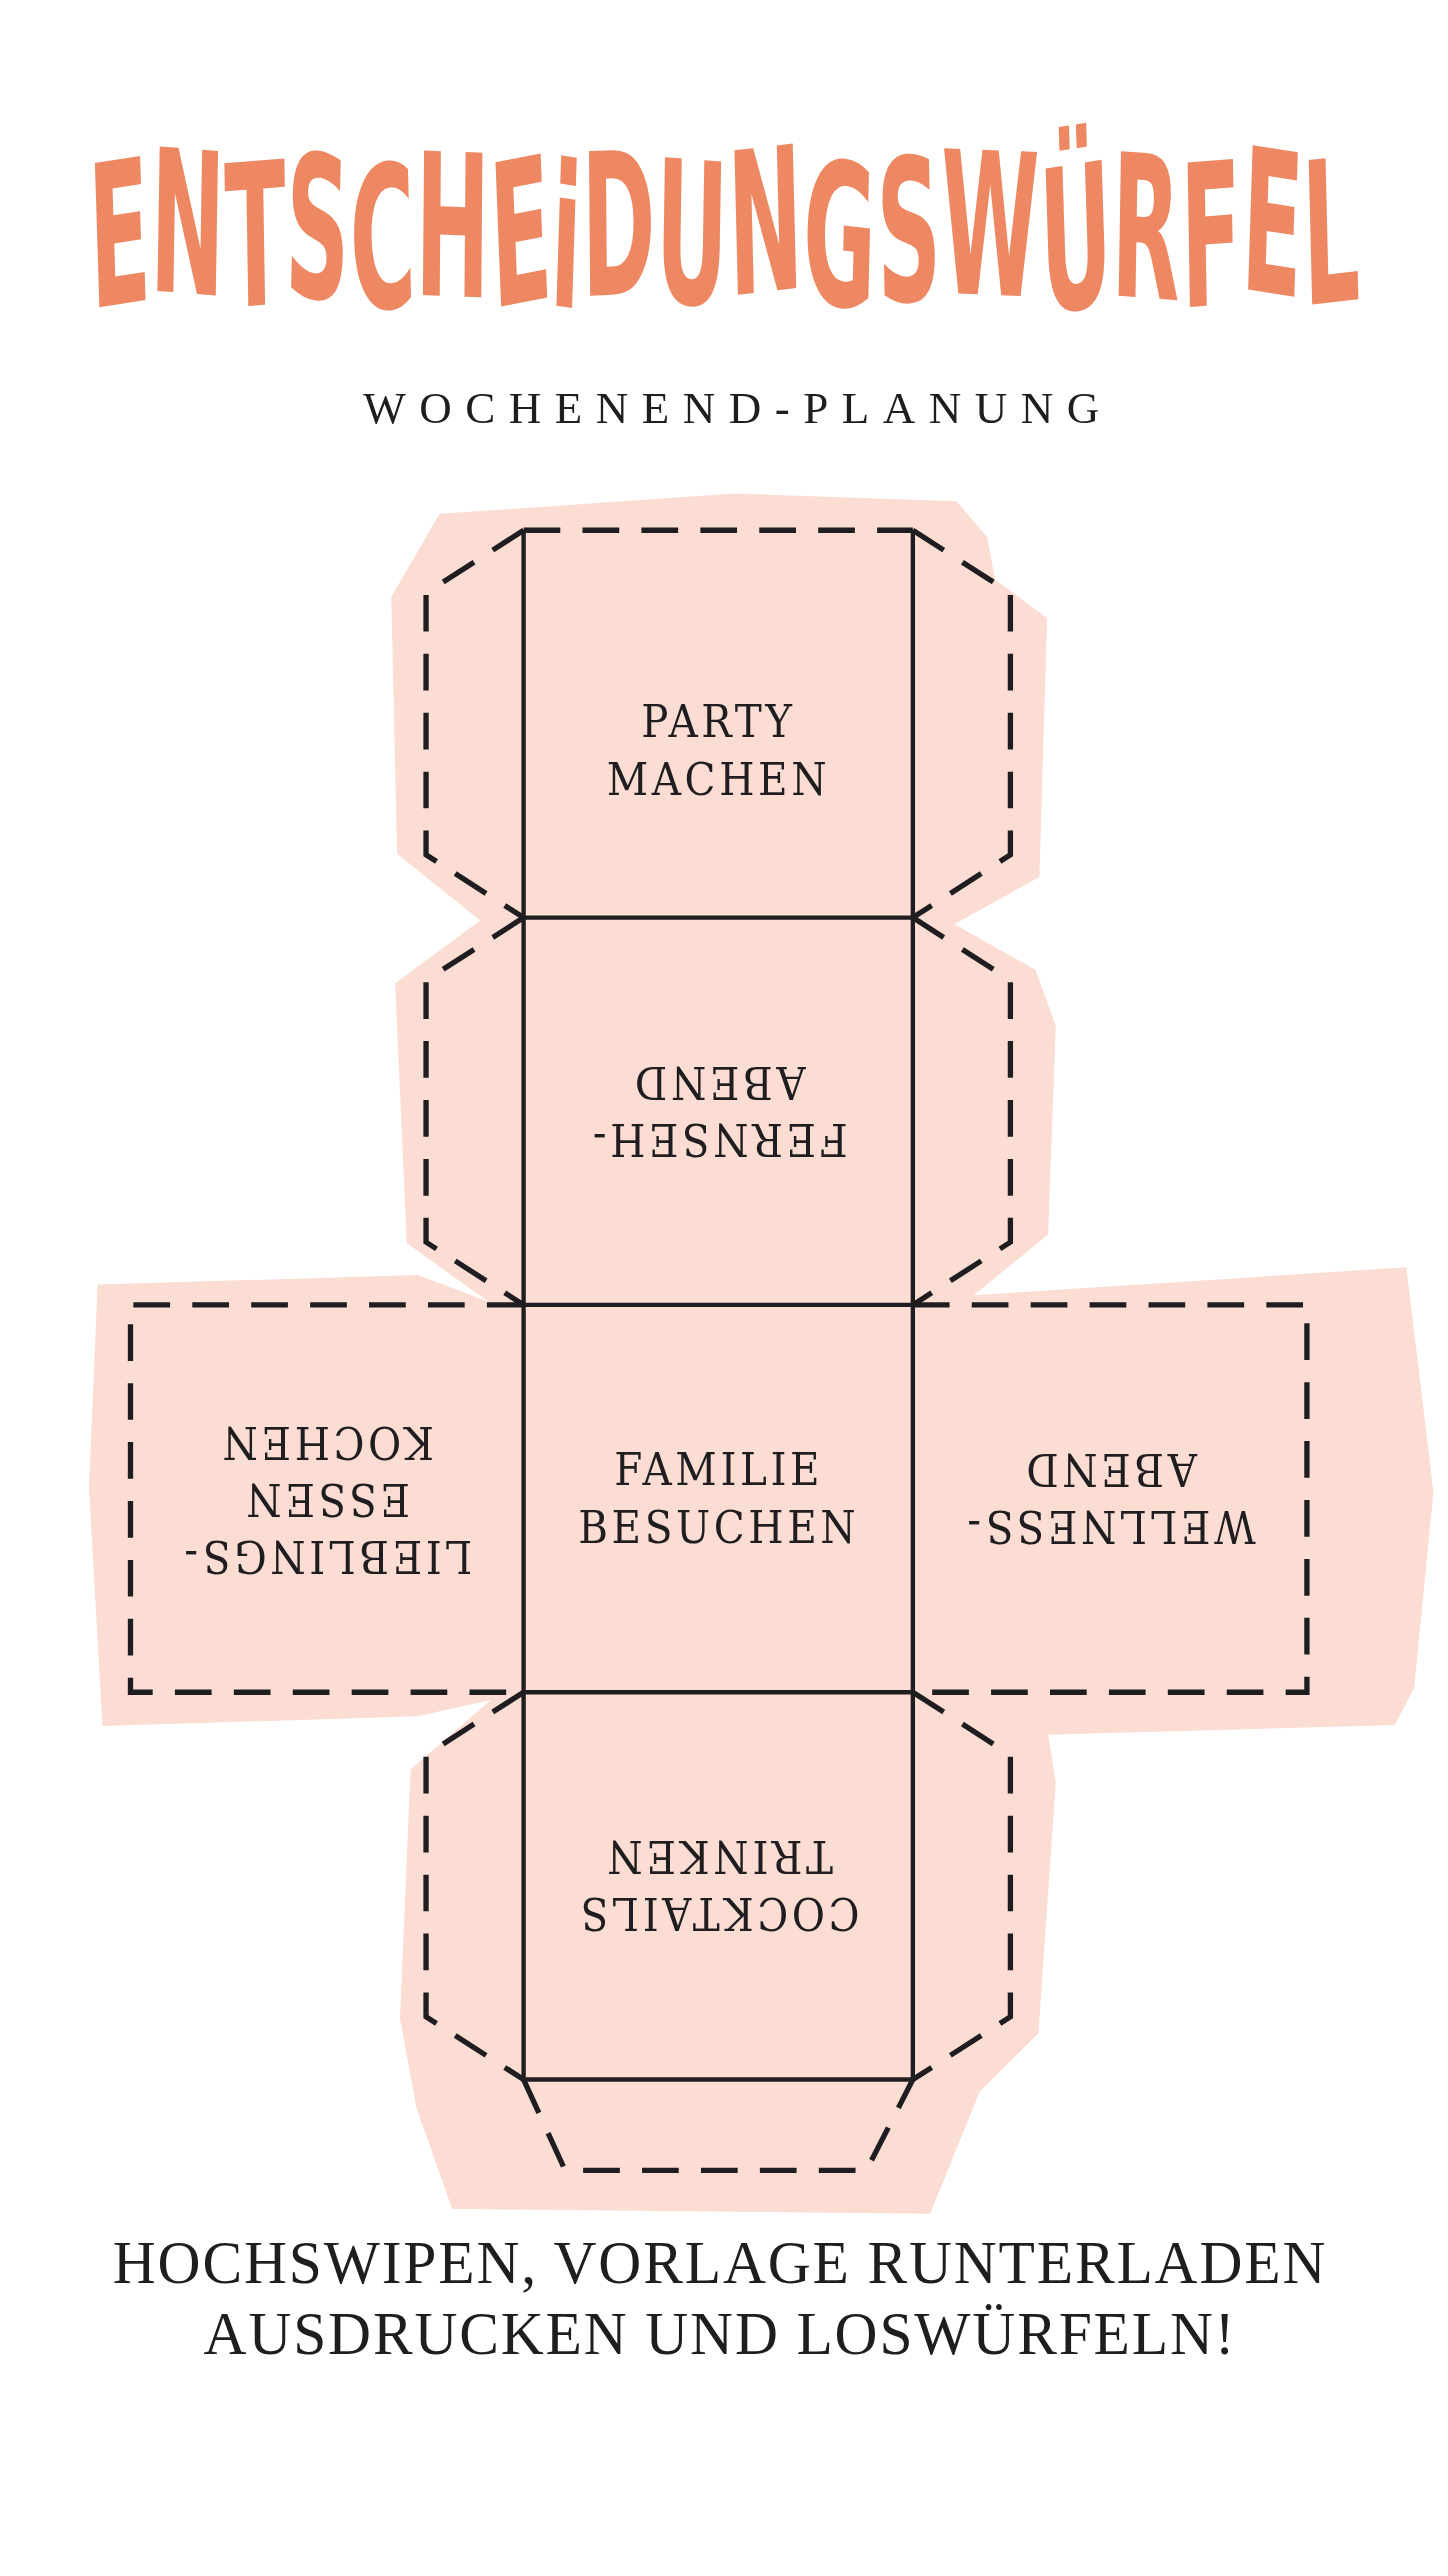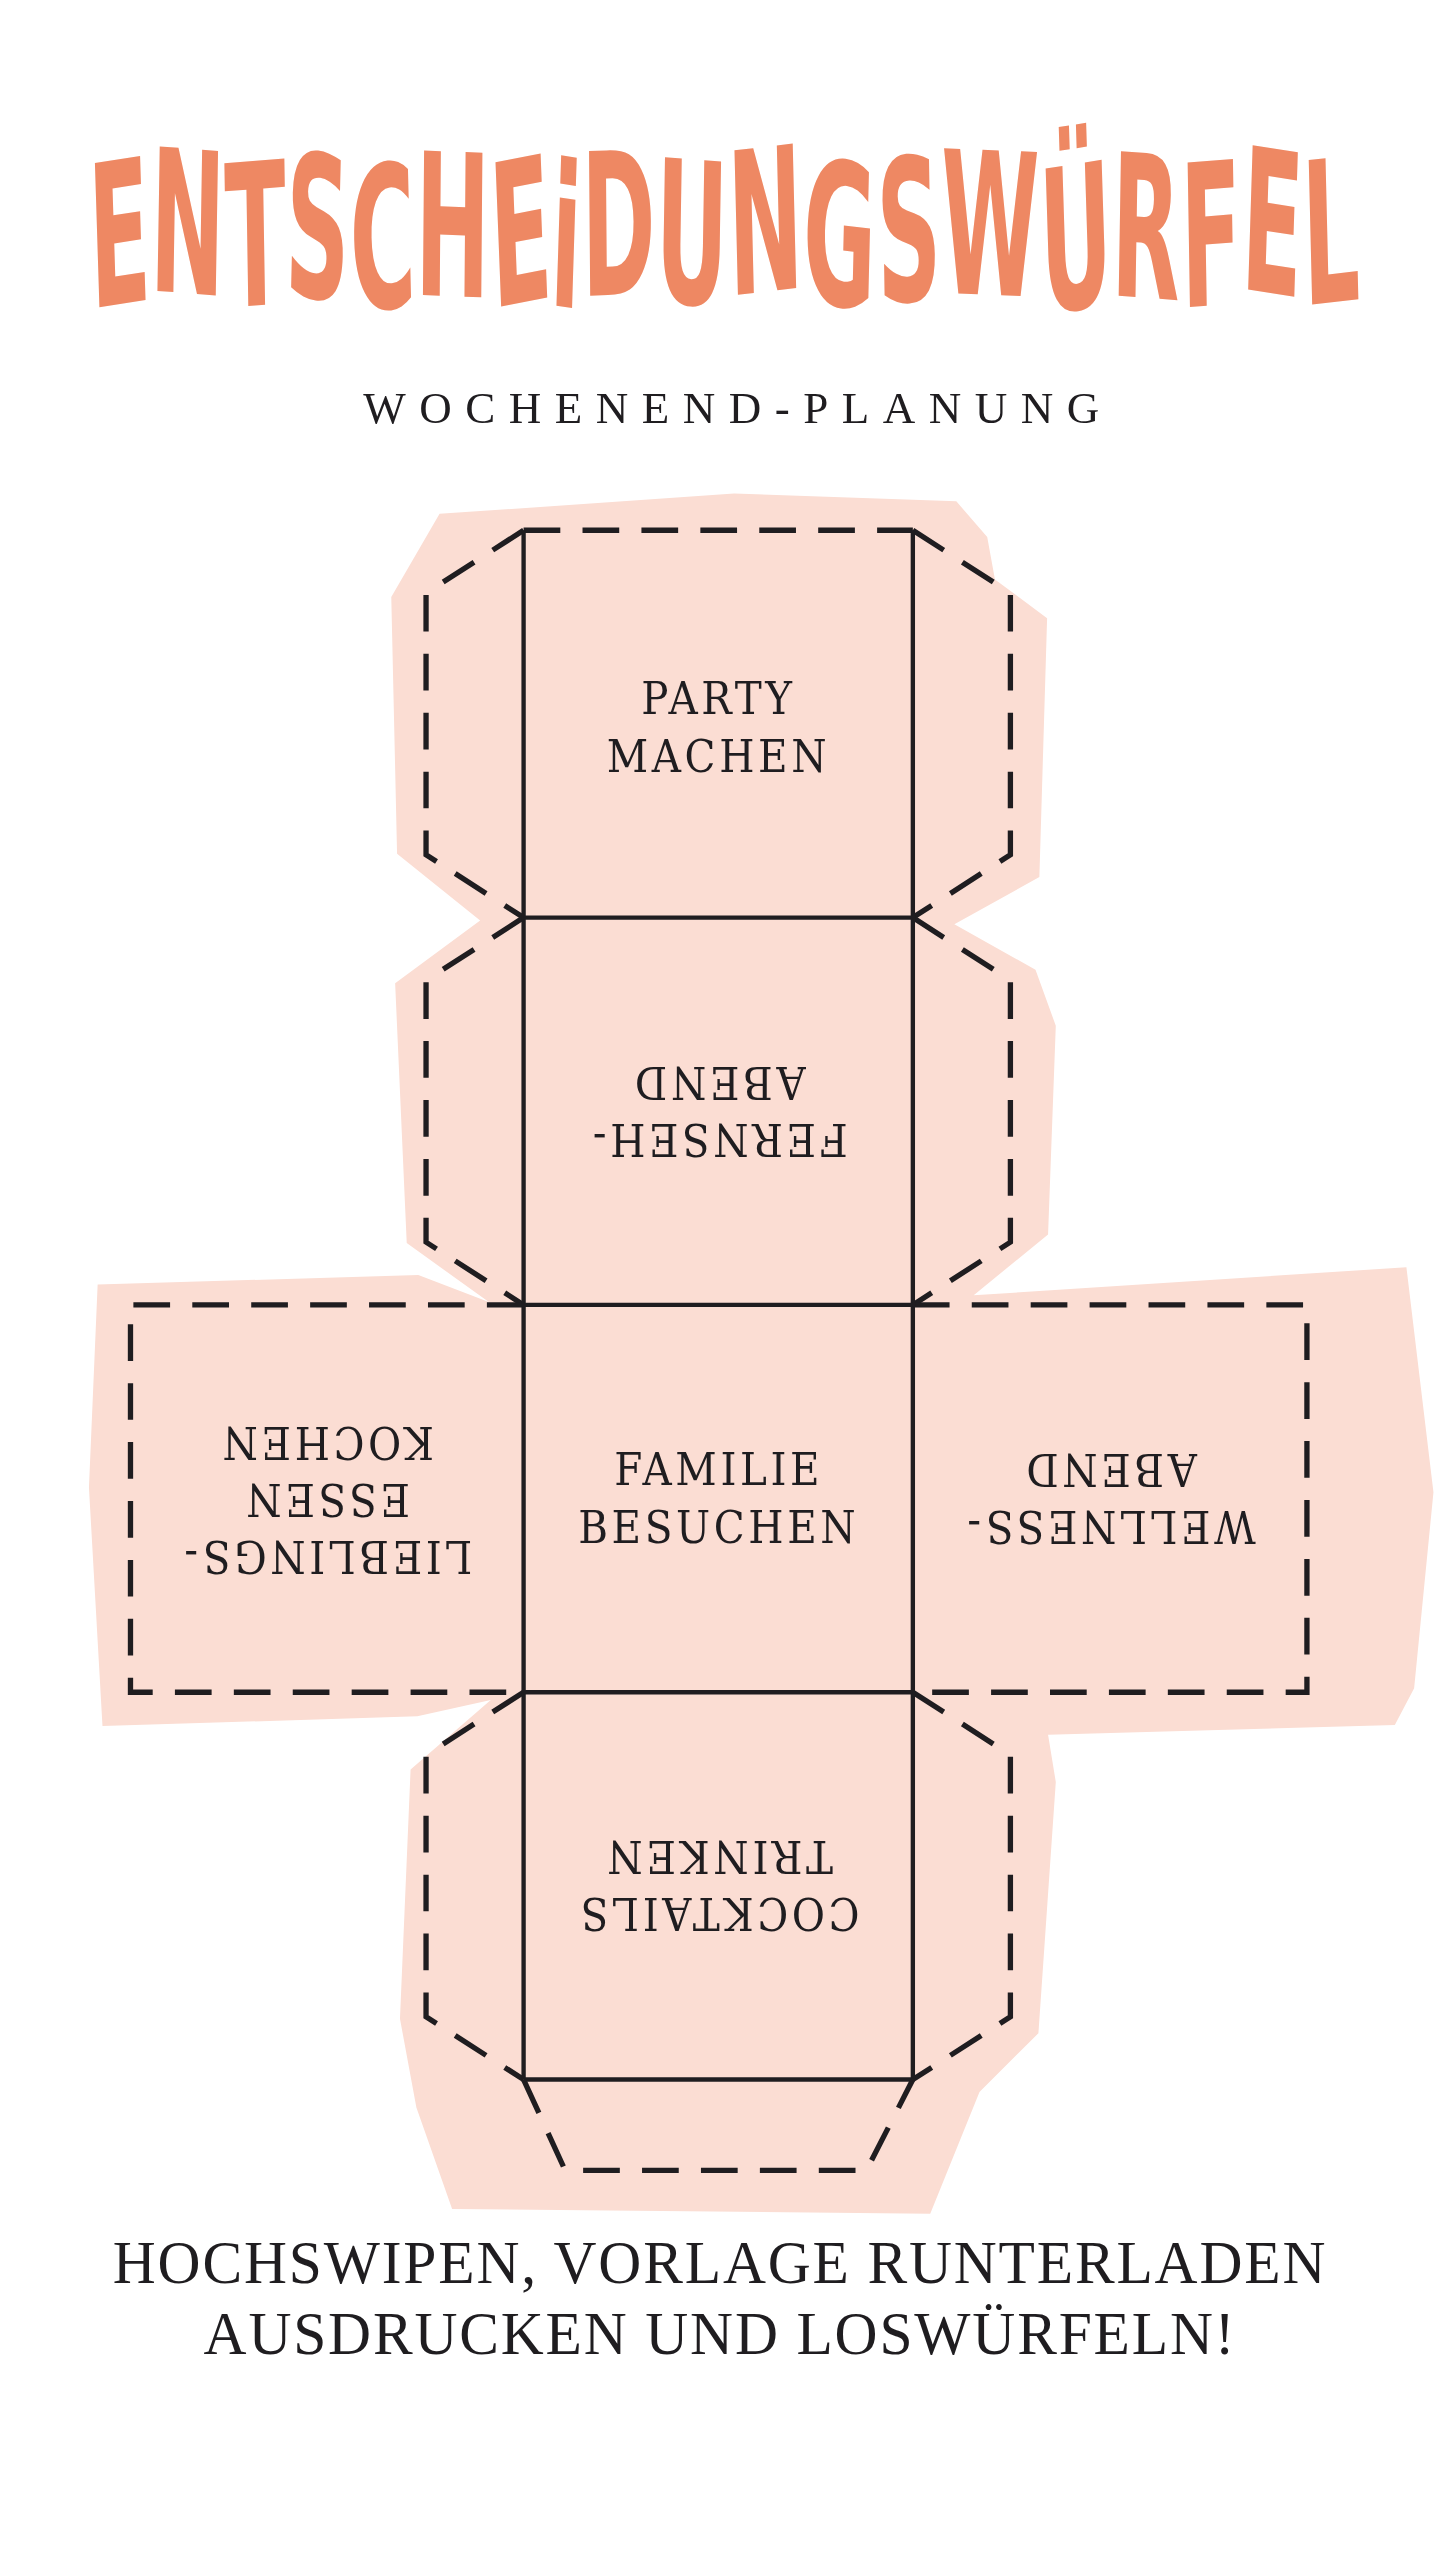--- a/index.html
+++ b/index.html
@@ -55,21 +55,21 @@
     font-family: "DejaVu Serif", serif;
     font-size: 44px;
     line-height: 1.3;
     letter-spacing: 3.9px;
     color: #1f1d20;
     transform: scaleX(0.92);
     white-space: nowrap;
   }
   .face.rot .face-text { transform: rotate(180deg) scaleX(0.92); }
 
-  #face-top    { left: 524px; top:  534px; width: 389px; height: 387px; }
+  #face-top    { left: 524px; top:  557px; width: 389px; height: 387px; }
   #face-tv     { left: 524px; top:  918px; width: 389px; height: 387px; }
   #face-left   { left: 130px; top: 1305px; width: 393px; height: 387px; }
   #face-center { left: 524px; top: 1305px; width: 389px; height: 387px; justify-content: center; }
   #face-right  { left: 913px; top: 1305px; width: 394px; height: 387px; }
   #face-bottom { left: 524px; top: 1692px; width: 389px; height: 387px; }
 
   
   .footer {
     position: absolute;
     left: 0; top: 2227px;

